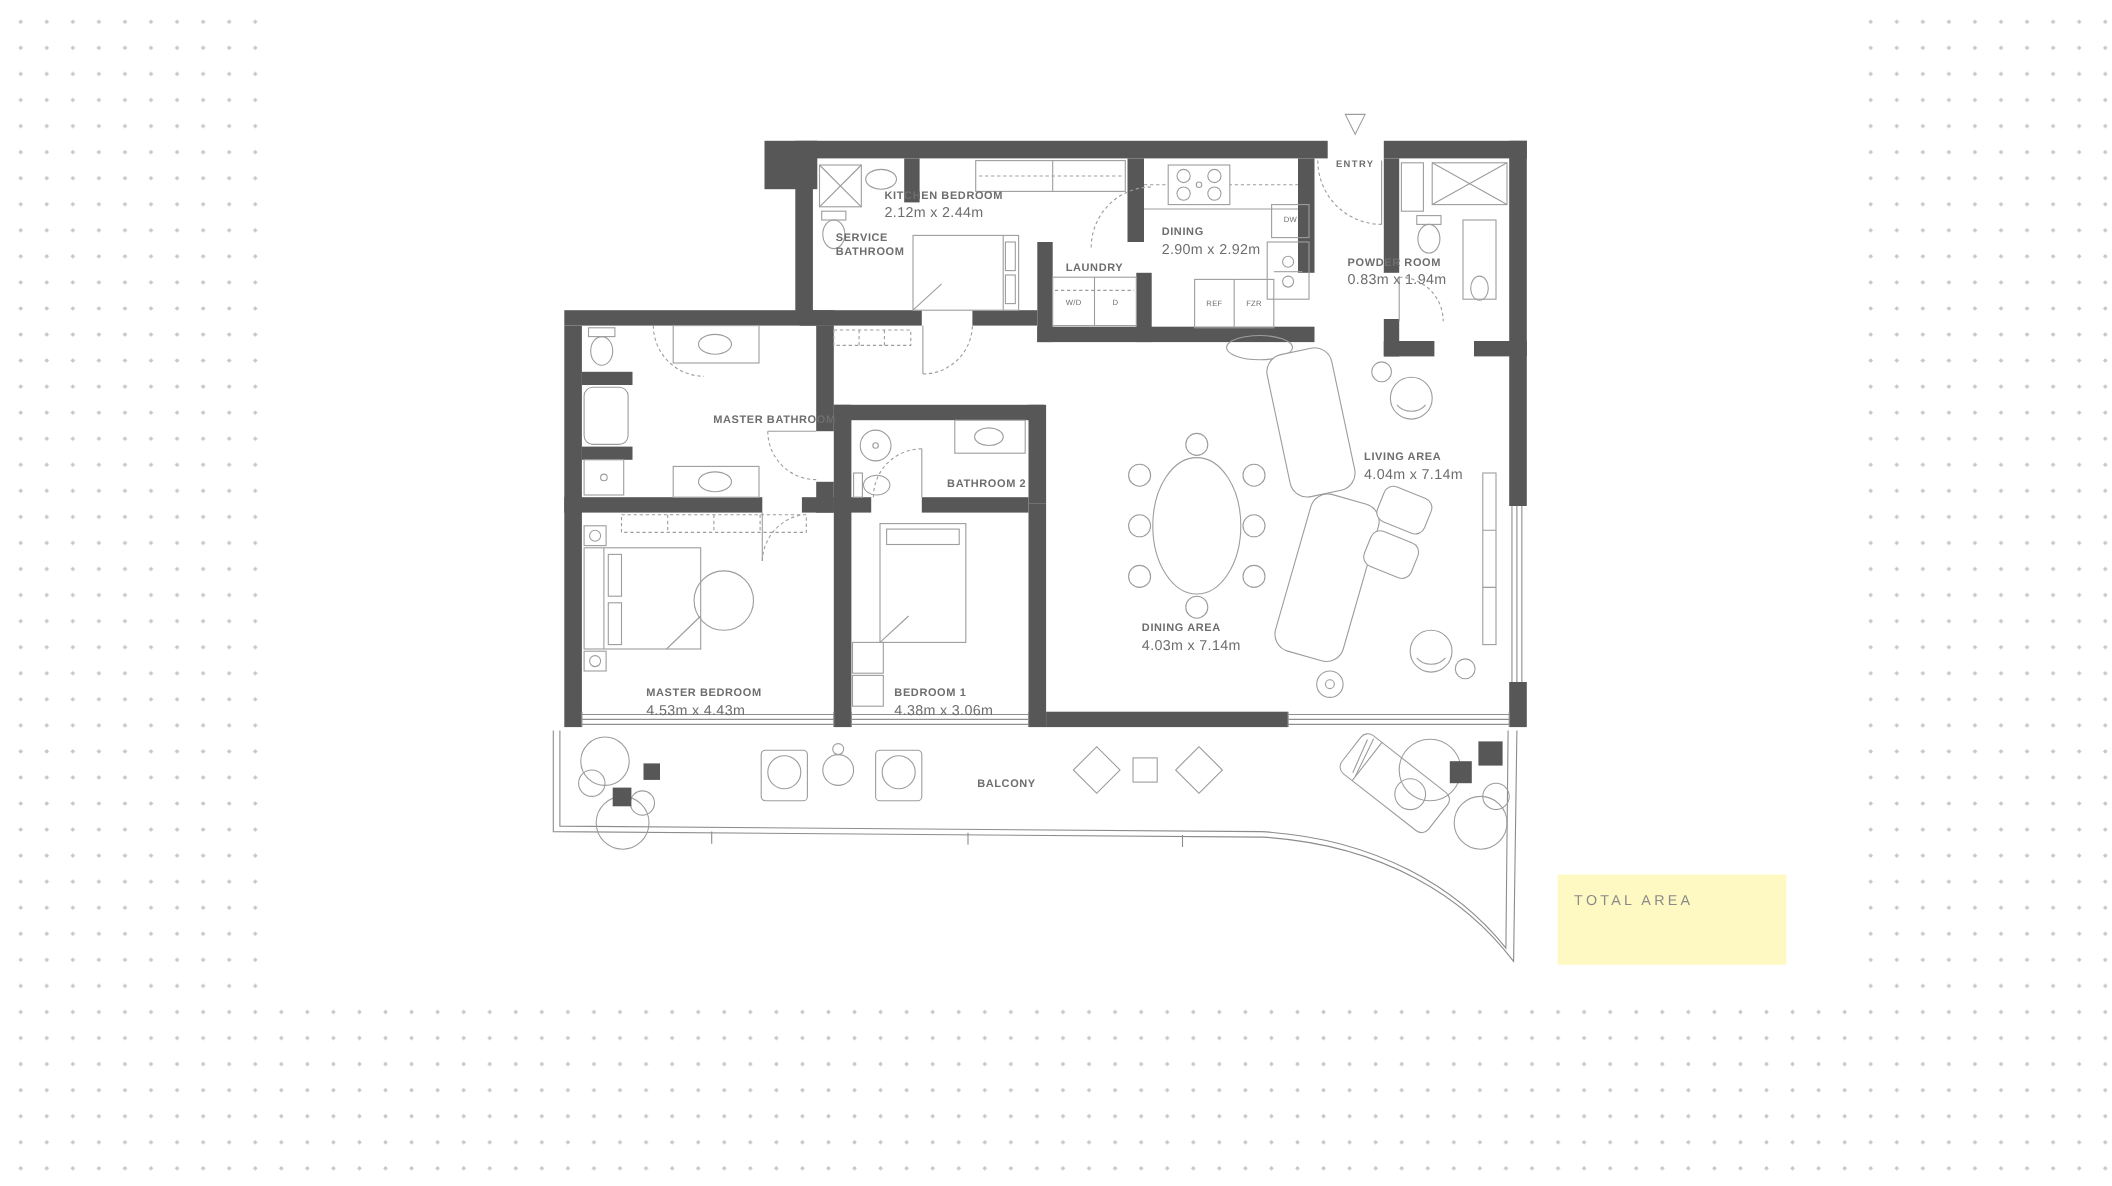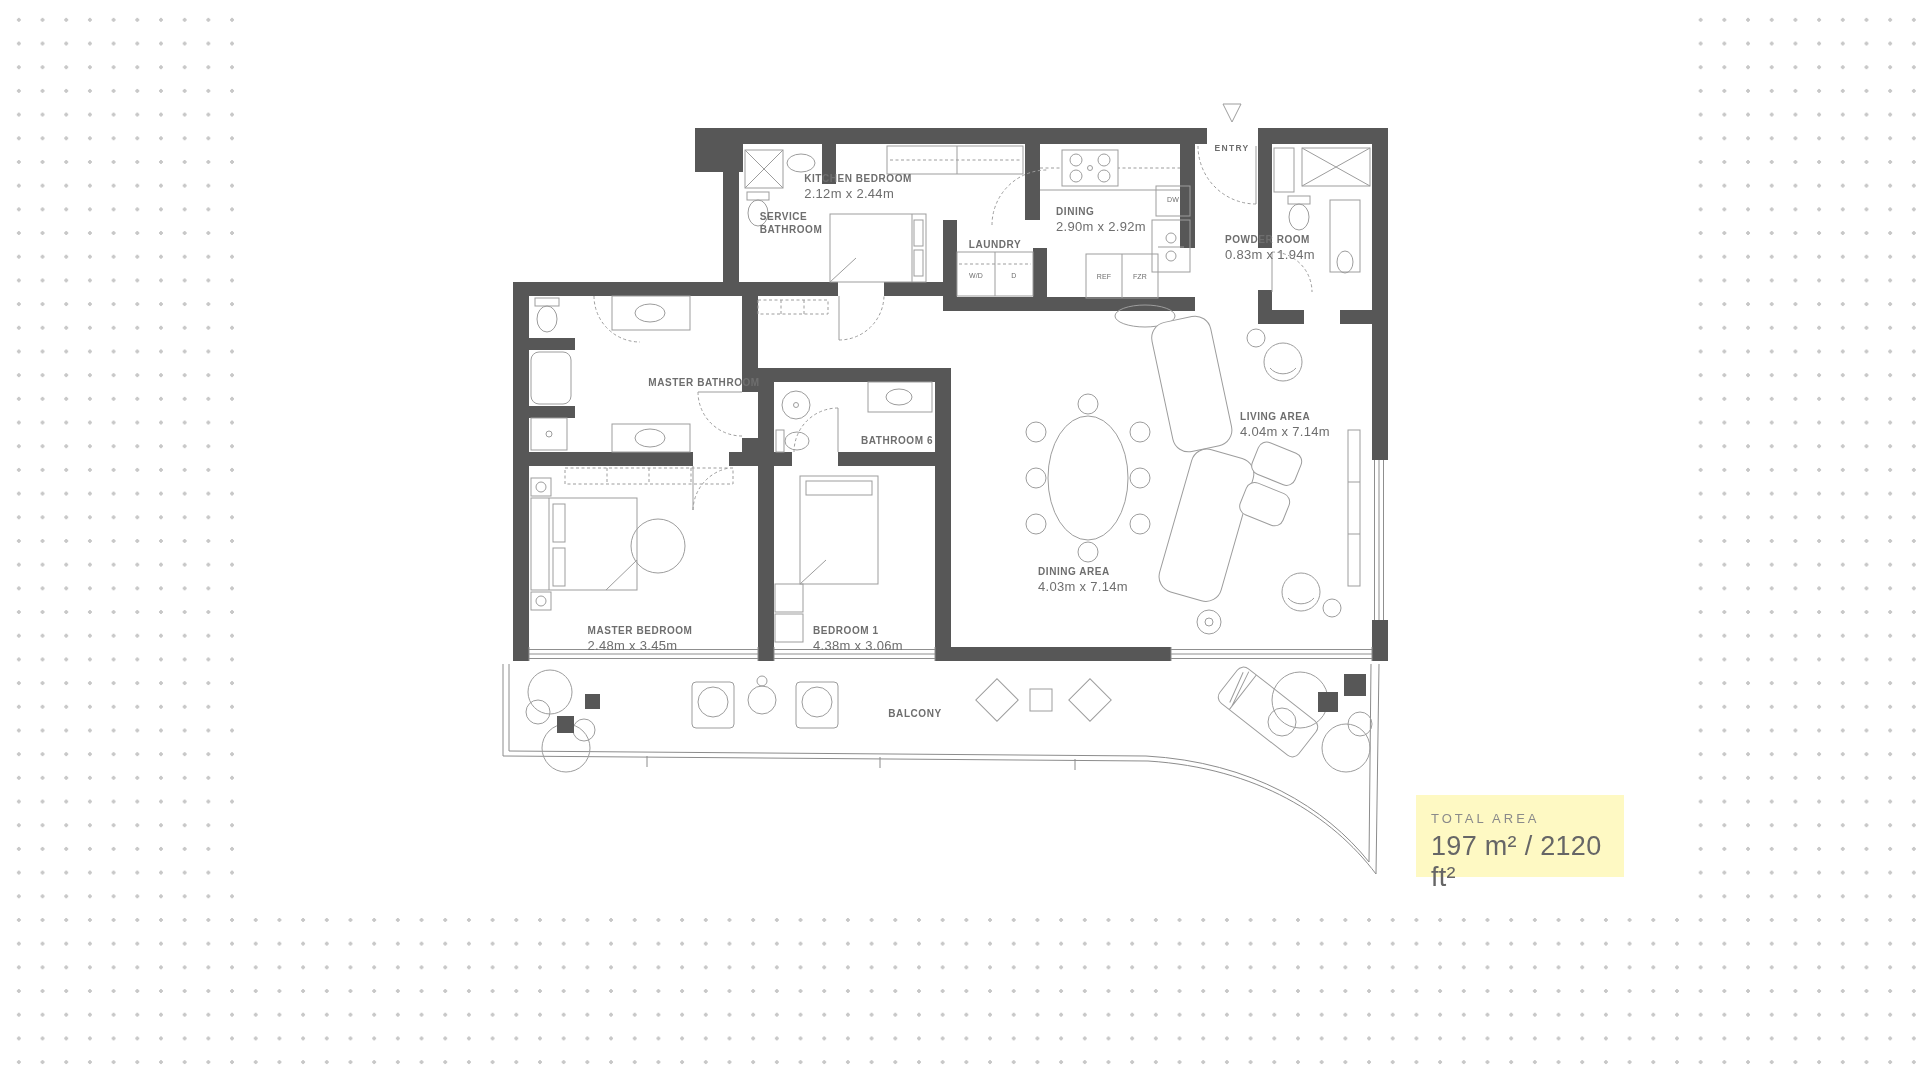--- a/index.html
+++ b/index.html
@@ -329,49 +329,48 @@
 <div class="lbl" style="left:1270px;top:248px">
   <div>POWDER ROOM</div>
   <div class="dims">0.83m x 1.94m</div>
 </div>
 
 <div class="lbl" style="left:704px;top:382px">
   <div>MASTER BATHROOM</div>
 </div>
 
 <div class="lbl" style="left:897px;top:440px">
-  <div>BATHROOM 6</div>
+  <div>BATHROOM 2</div>
 </div>
 
 <div class="lbl" style="left:1285px;top:425px">
   <div>LIVING AREA</div>
   <div class="dims">4.04m x 7.14m</div>
 </div>
 
 <div class="lbl" style="left:1083px;top:580px">
   <div>DINING AREA</div>
   <div class="dims">4.03m x 7.14m</div>
 </div>
 
 <div class="lbl" style="left:640px;top:639px">
   <div>MASTER BEDROOM</div>
-  <div class="dims">2.48m x 3.45m</div>
+  <div class="dims">4.53m x 4.43m</div>
 </div>
 
 <div class="lbl" style="left:858px;top:639px">
   <div>BEDROOM 1</div>
   <div class="dims">4.38m x 3.06m</div>
 </div>
 
 <div class="lbl" style="left:915px;top:713px">
   <div>BALCONY</div>
 </div>
 
 <div class="lbl tiny" style="left:976px;top:276px"><span>W/D</span></div>
 <div class="lbl tiny" style="left:1014px;top:276px"><span>D</span></div>
 <div class="lbl tiny" style="left:1104px;top:277px"><span>REF</span></div>
 <div class="lbl tiny" style="left:1140px;top:277px"><span>FZR</span></div>
 <div class="lbl tiny" style="left:1173px;top:200px"><span>DW</span></div>
 
 <div class="area-card">
   <div class="area-label">TOTAL AREA</div>
-  <div class="area-value">197 m² / 2120 ft²</div>
 </div>
 
 </body></html>

